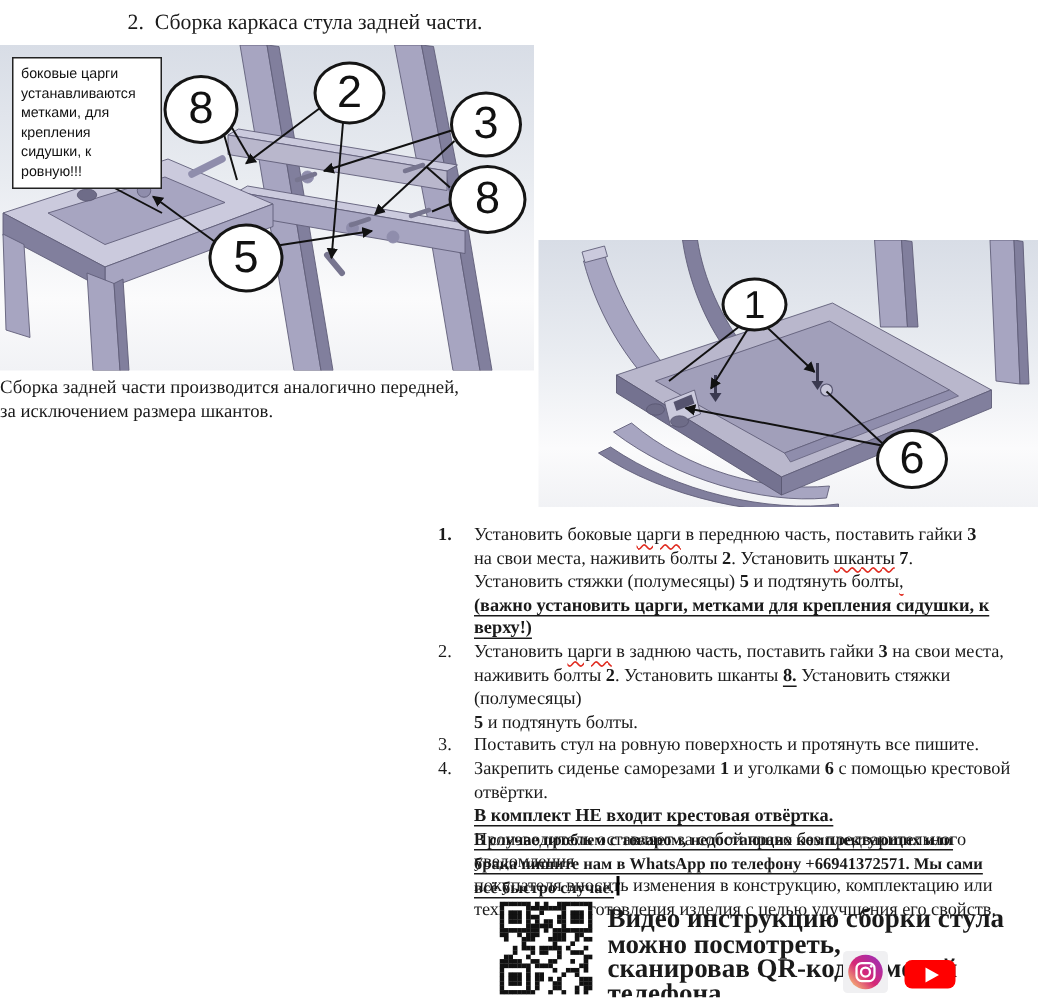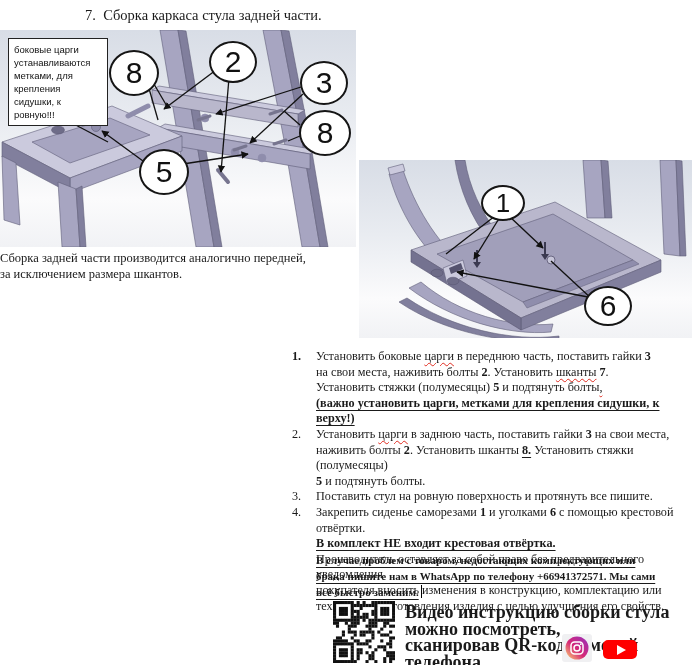--- a/index.html
+++ b/index.html
@@ -50,21 +50,21 @@
   #yt-icon{position:absolute;left:603px;top:640px;width:34px;height:19px;background:var(--youtube,#ff0000);
     border-radius:5px;display:flex;align-items:center;justify-content:center;}
   #yt-icon::before{content:"";width:0;height:0;border-left:9px solid #fff;
     border-top:5.5px solid transparent;border-bottom:5.5px solid transparent;margin-left:2px;}
 </style>
 </head>
 <body>
 
 <div id="page">
 
-  <div class="abs h-serif" style="left:85px;top:7px;">7.  Сборка каркаса стула задней части.</div>
+  <div class="abs h-serif" style="left:85px;top:7px;">2.  Сборка каркаса стула задней части.</div>
 
   <div class="abs diagram" style="left:0;top:30px;width:356px;height:217px;">
     <svg width="356" height="217" viewBox="0 0 356 217">
       <defs>
         <marker id="arr" markerWidth="7" markerHeight="7" refX="5" refY="3.5" orient="auto">
           <polygon points="0,0.6 5.6,3.5 0,6.4" fill="#111"></polygon>
         </marker>
       </defs>
 
       <path class="chair-mid" d="M160,0 L178,0 L196,108 L214,217 L196,217 L178,108 Z"></path>
@@ -200,21 +200,21 @@
       <div class="step">
         <span class="step-num">3.</span>
         <div class="step-body"><span>Поставить стул на ровную поверхность и протянуть все пишите.</span></div>
       </div>
       <div class="step">
         <span class="step-num">4.</span>
         <div class="step-body"><span>Закрепить сиденье саморезами </span><span class="b">1</span><span> и уголками </span><span class="b">6</span><span> с помощью крестовой</span><br><span>отвёртки.</span><br><span class="b u">В комплект НЕ входит крестовая отвёртка.</span><br><span>Производитель оставляет за собой право без предварительного уведомления</span><br><span>покупателя вносить изменения в конструкцию, комплектацию или</span><br><span>технологию изготовления изделия с целью улучшения его свойств.</span></div>
       </div>
     </div>
 
-  <div id="warranty"><span class="b u">В случае проблем с товаром, недостающих комплектующих или</span><br><span class="b u">брака пишите нам в WhatsApp по телефону +66941372571. Мы сами</span><br><span class="b u cur">всё быстро заменим.</span></div>
+  <div id="warranty"><span class="b u">В случае проблем с товаром, недостающих комплектующих или</span><br><span class="b u">брака пишите нам в WhatsApp по телефону +66941372571. Мы сами</span><br><span class="b u cur">всё быстро случае.</span></div>
 
   <div id="qr"><svg width="62" height="62" viewBox="0 0 62 62" fill="#111">
         <rect width="62" height="62" fill="#fff"></rect>
         <rect x="0.00" y="0.00" width="3.10" height="3.10"></rect>
         <rect x="2.95" y="0.00" width="3.10" height="3.10"></rect>
         <rect x="5.90" y="0.00" width="3.10" height="3.10"></rect>
         <rect x="8.86" y="0.00" width="3.10" height="3.10"></rect>
         <rect x="11.81" y="0.00" width="3.10" height="3.10"></rect>
         <rect x="14.76" y="0.00" width="3.10" height="3.10"></rect>
         <rect x="17.71" y="0.00" width="3.10" height="3.10"></rect>

